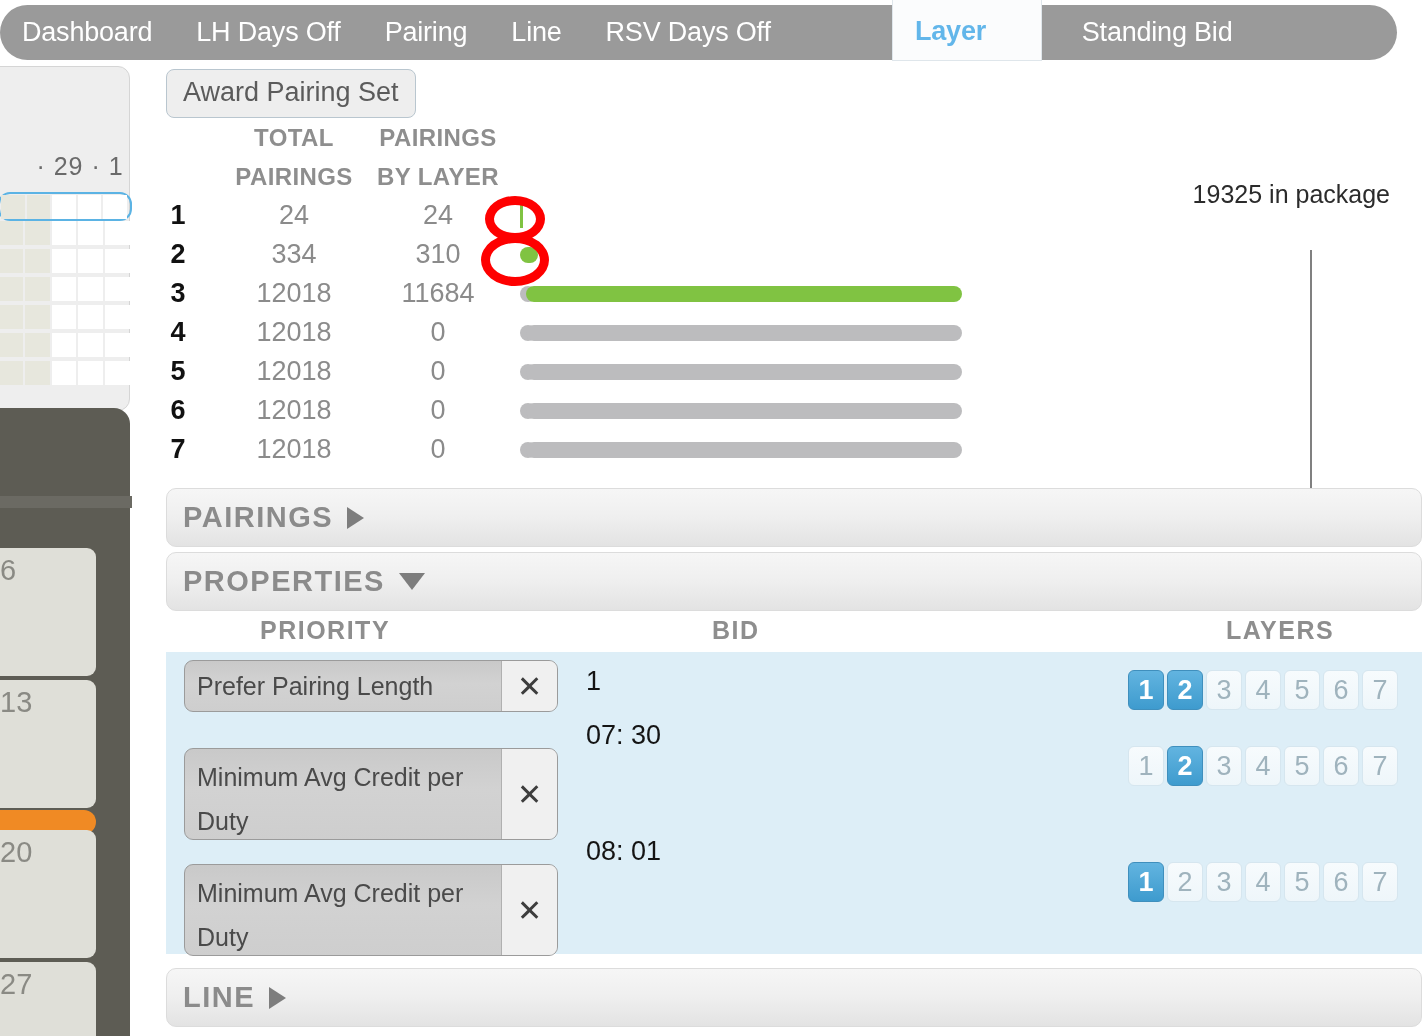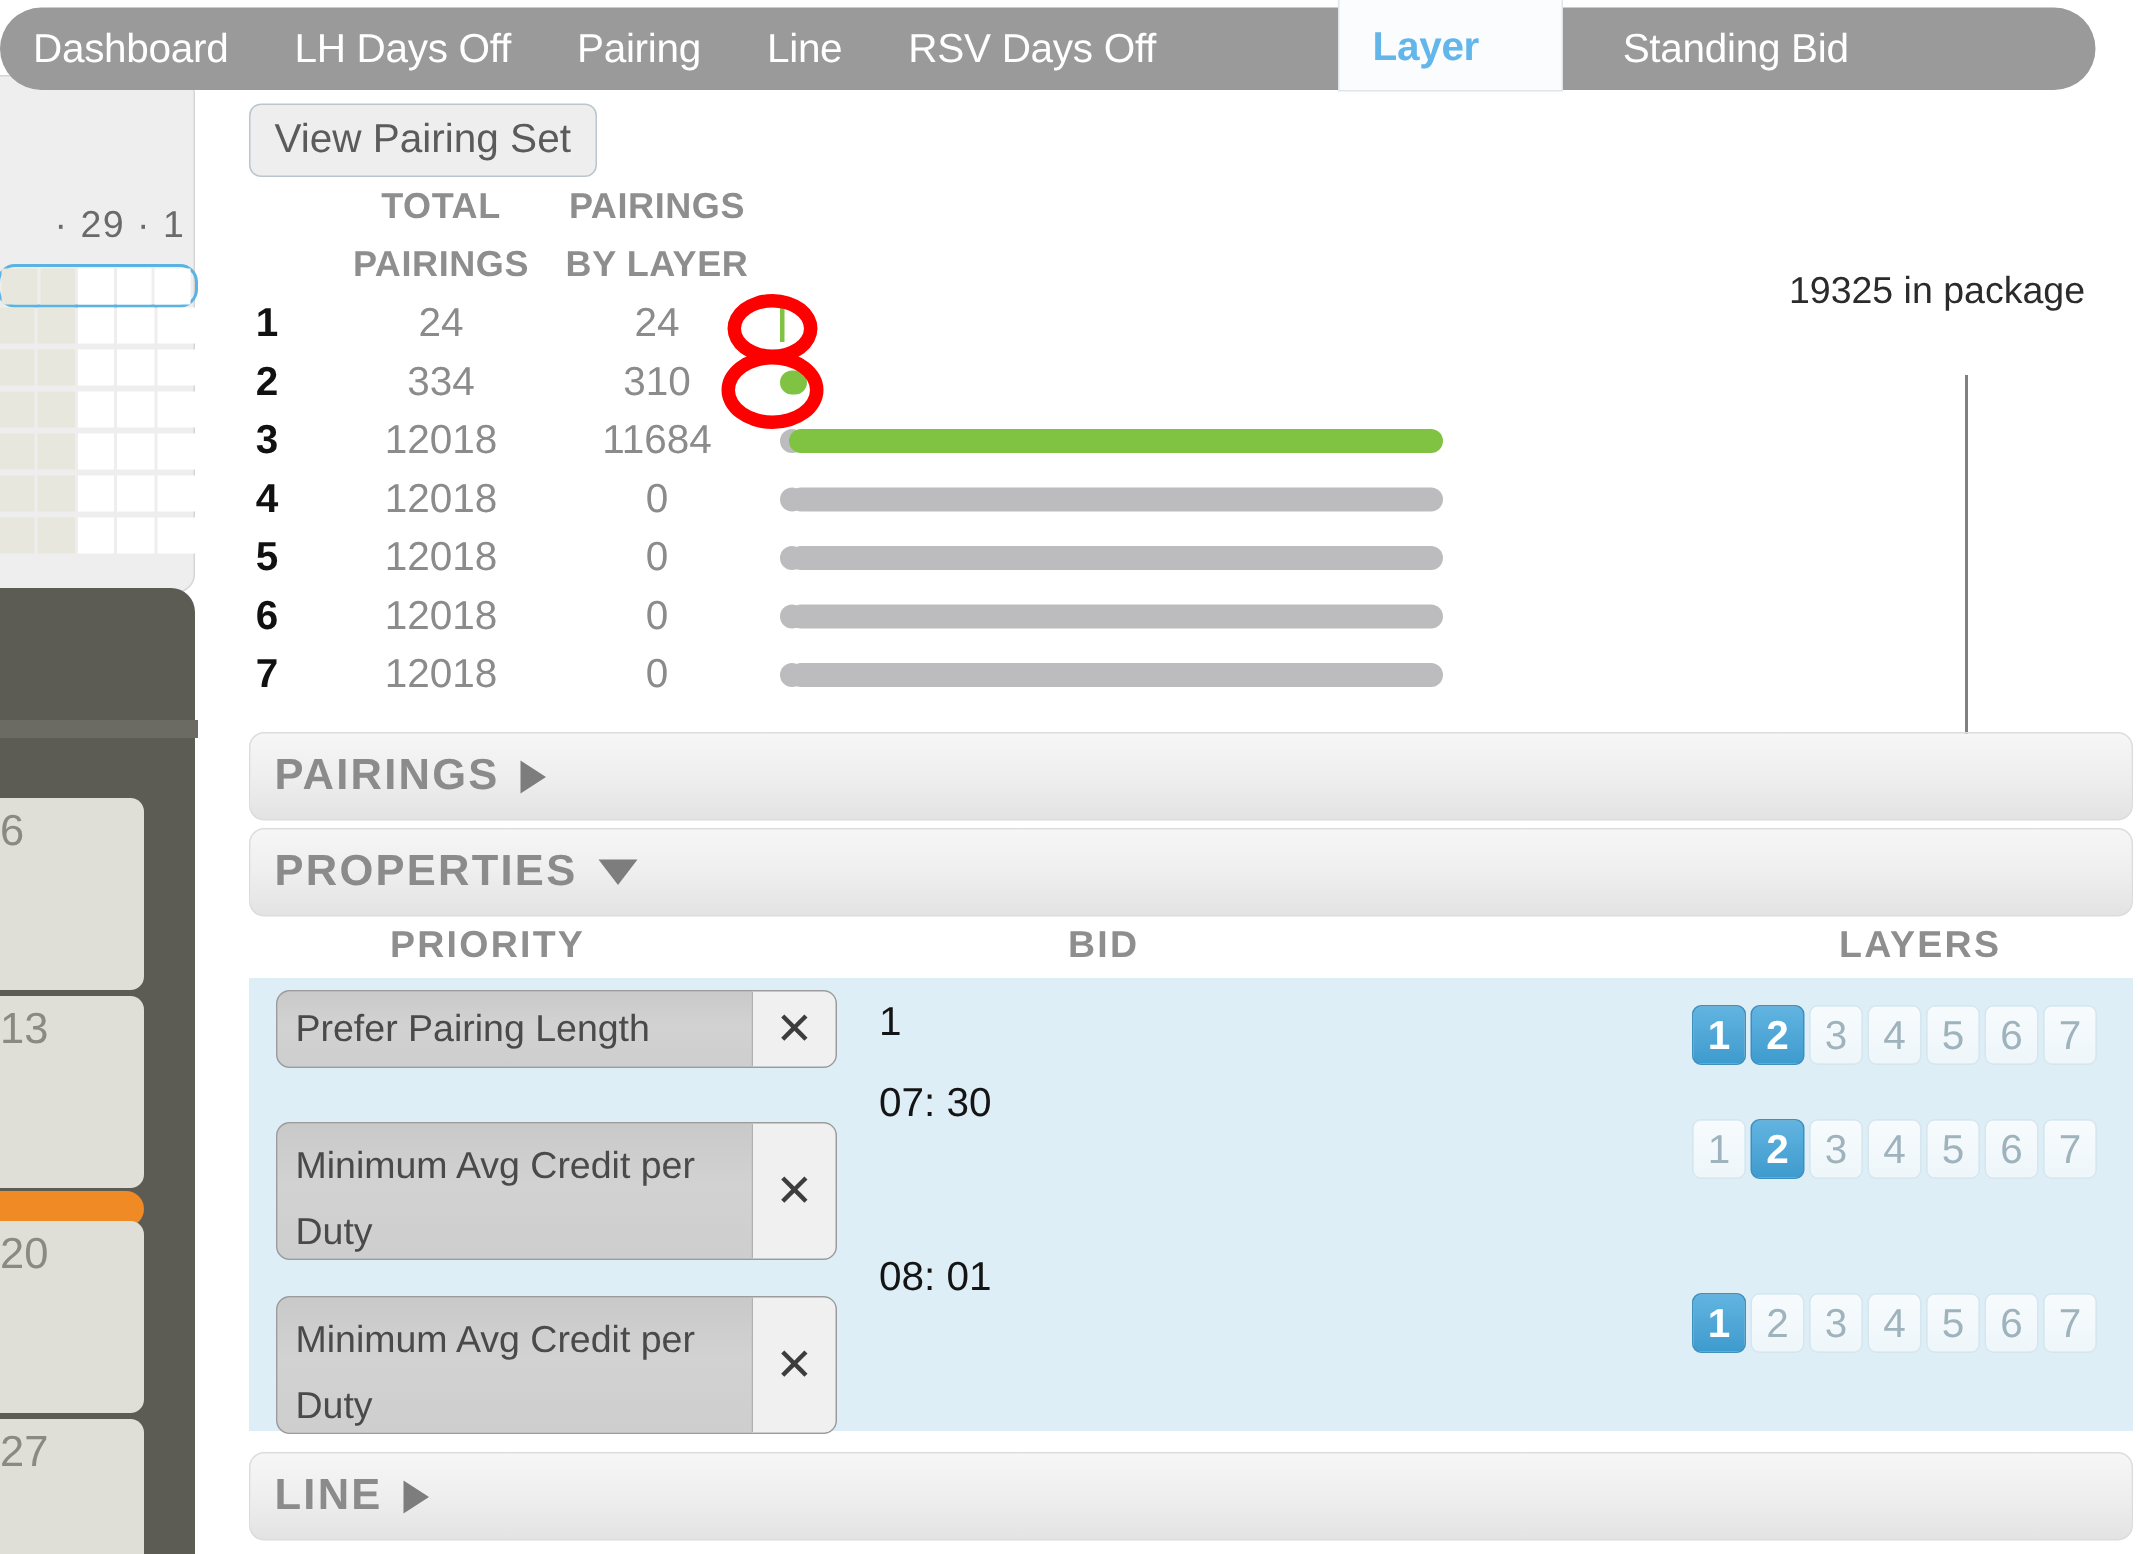--- a/index.html
+++ b/index.html
@@ -34,21 +34,21 @@
     top: -5px;
     height: 60px; line-height: 62px;
     background: #fbfcfd;
     color: #62b6ea;
     font-weight: bold;
     border-radius: 0;
     box-shadow: 0 0 0 1px #dfe6eb;
   }
 
   
-  .left-panel { position: absolute; left: 0; top: 44px; width: 132px; height: 714px; text-decoration: underline; }
+  .left-panel { position: absolute; left: 0; top: 60px; width: 132px; height: 714px; text-decoration: underline; }
 
   .cal-card {
     position: absolute; left: -40px; top: 6px;
     width: 170px; height: 345px;
     background: #eeeeee;
     border: 1px solid #d5d5d5;
     border-radius: 12px;
   }
   .cal-title {
     position: absolute; left: 0; top: 92px; width: 160px;
@@ -323,21 +323,21 @@
     <div class="day-cell" style="top:770px;height:128px;">
       <div class="day-num">20</div>
     </div>
     <div class="day-cell" style="top:902px;height:134px;">
       <div class="day-num">27</div>
     </div>
   </div>
 
   <div class="main">
 
-    <div class="view-btn">View Pairing Set</div>
+    <div class="view-btn">Award Pairing Set</div>
 
     <div class="pkg-note">19325 in package</div>
 
     <div class="stat">
       <div class="stat-head">
         <div class="col-idx"></div>
         <div class="col-total hcell">
           <div>TOTAL</div>
           <div>PAIRINGS</div>
         </div>

